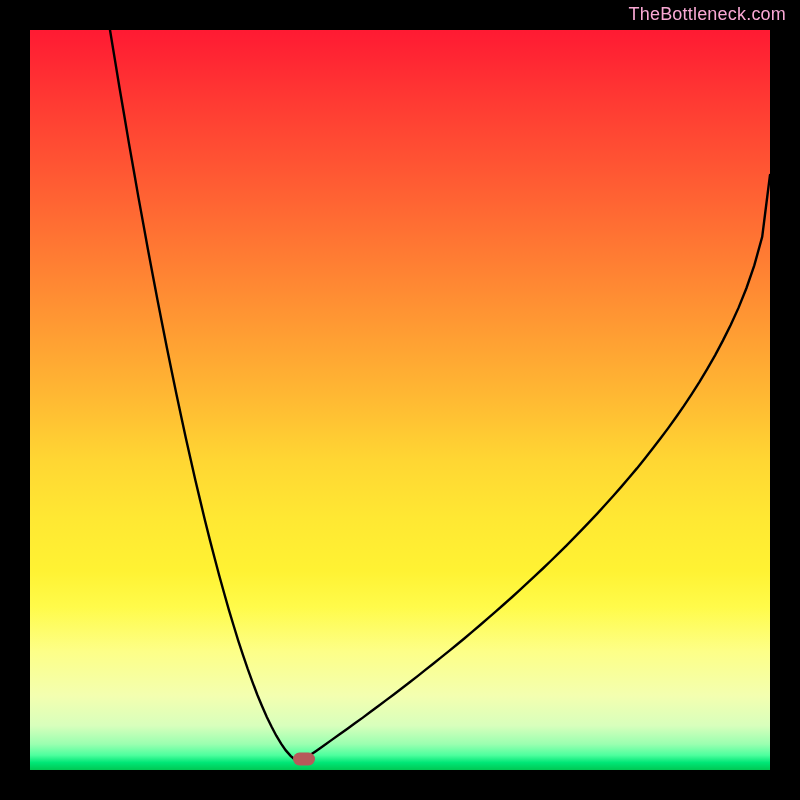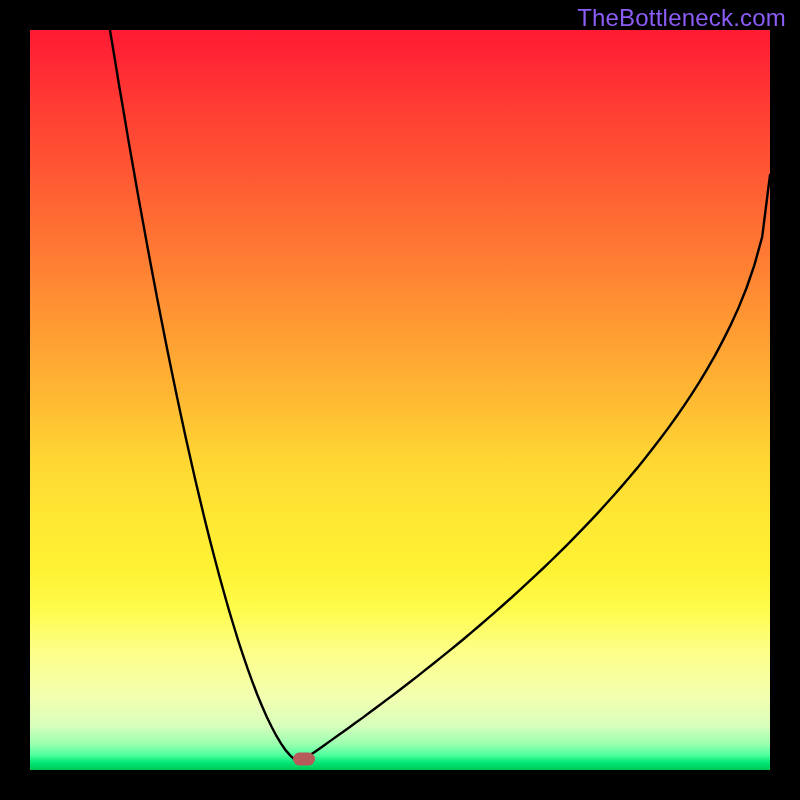--- a/index.html
+++ b/index.html
@@ -50,22 +50,22 @@
     width: 22px;
     height: 13px;
     border-radius: 7px;
     background: #b65a5a;
     transform: translate(-50%, -50%);
   }
   .watermark {
     position: absolute;
     top: 4px;
     right: 14px;
-    color: #8b5cf6;
-    font-size: 24px;
+    color: #f9a8d4;
+    font-size: 18px;
     font-family: Arial, Helvetica, sans-serif;
     letter-spacing: 0.2px;
   }
 </style>
 </head>
 <body>
 
 <div class="outer">
   <div class="watermark">TheBottleneck.com</div>
   <div class="plot">

